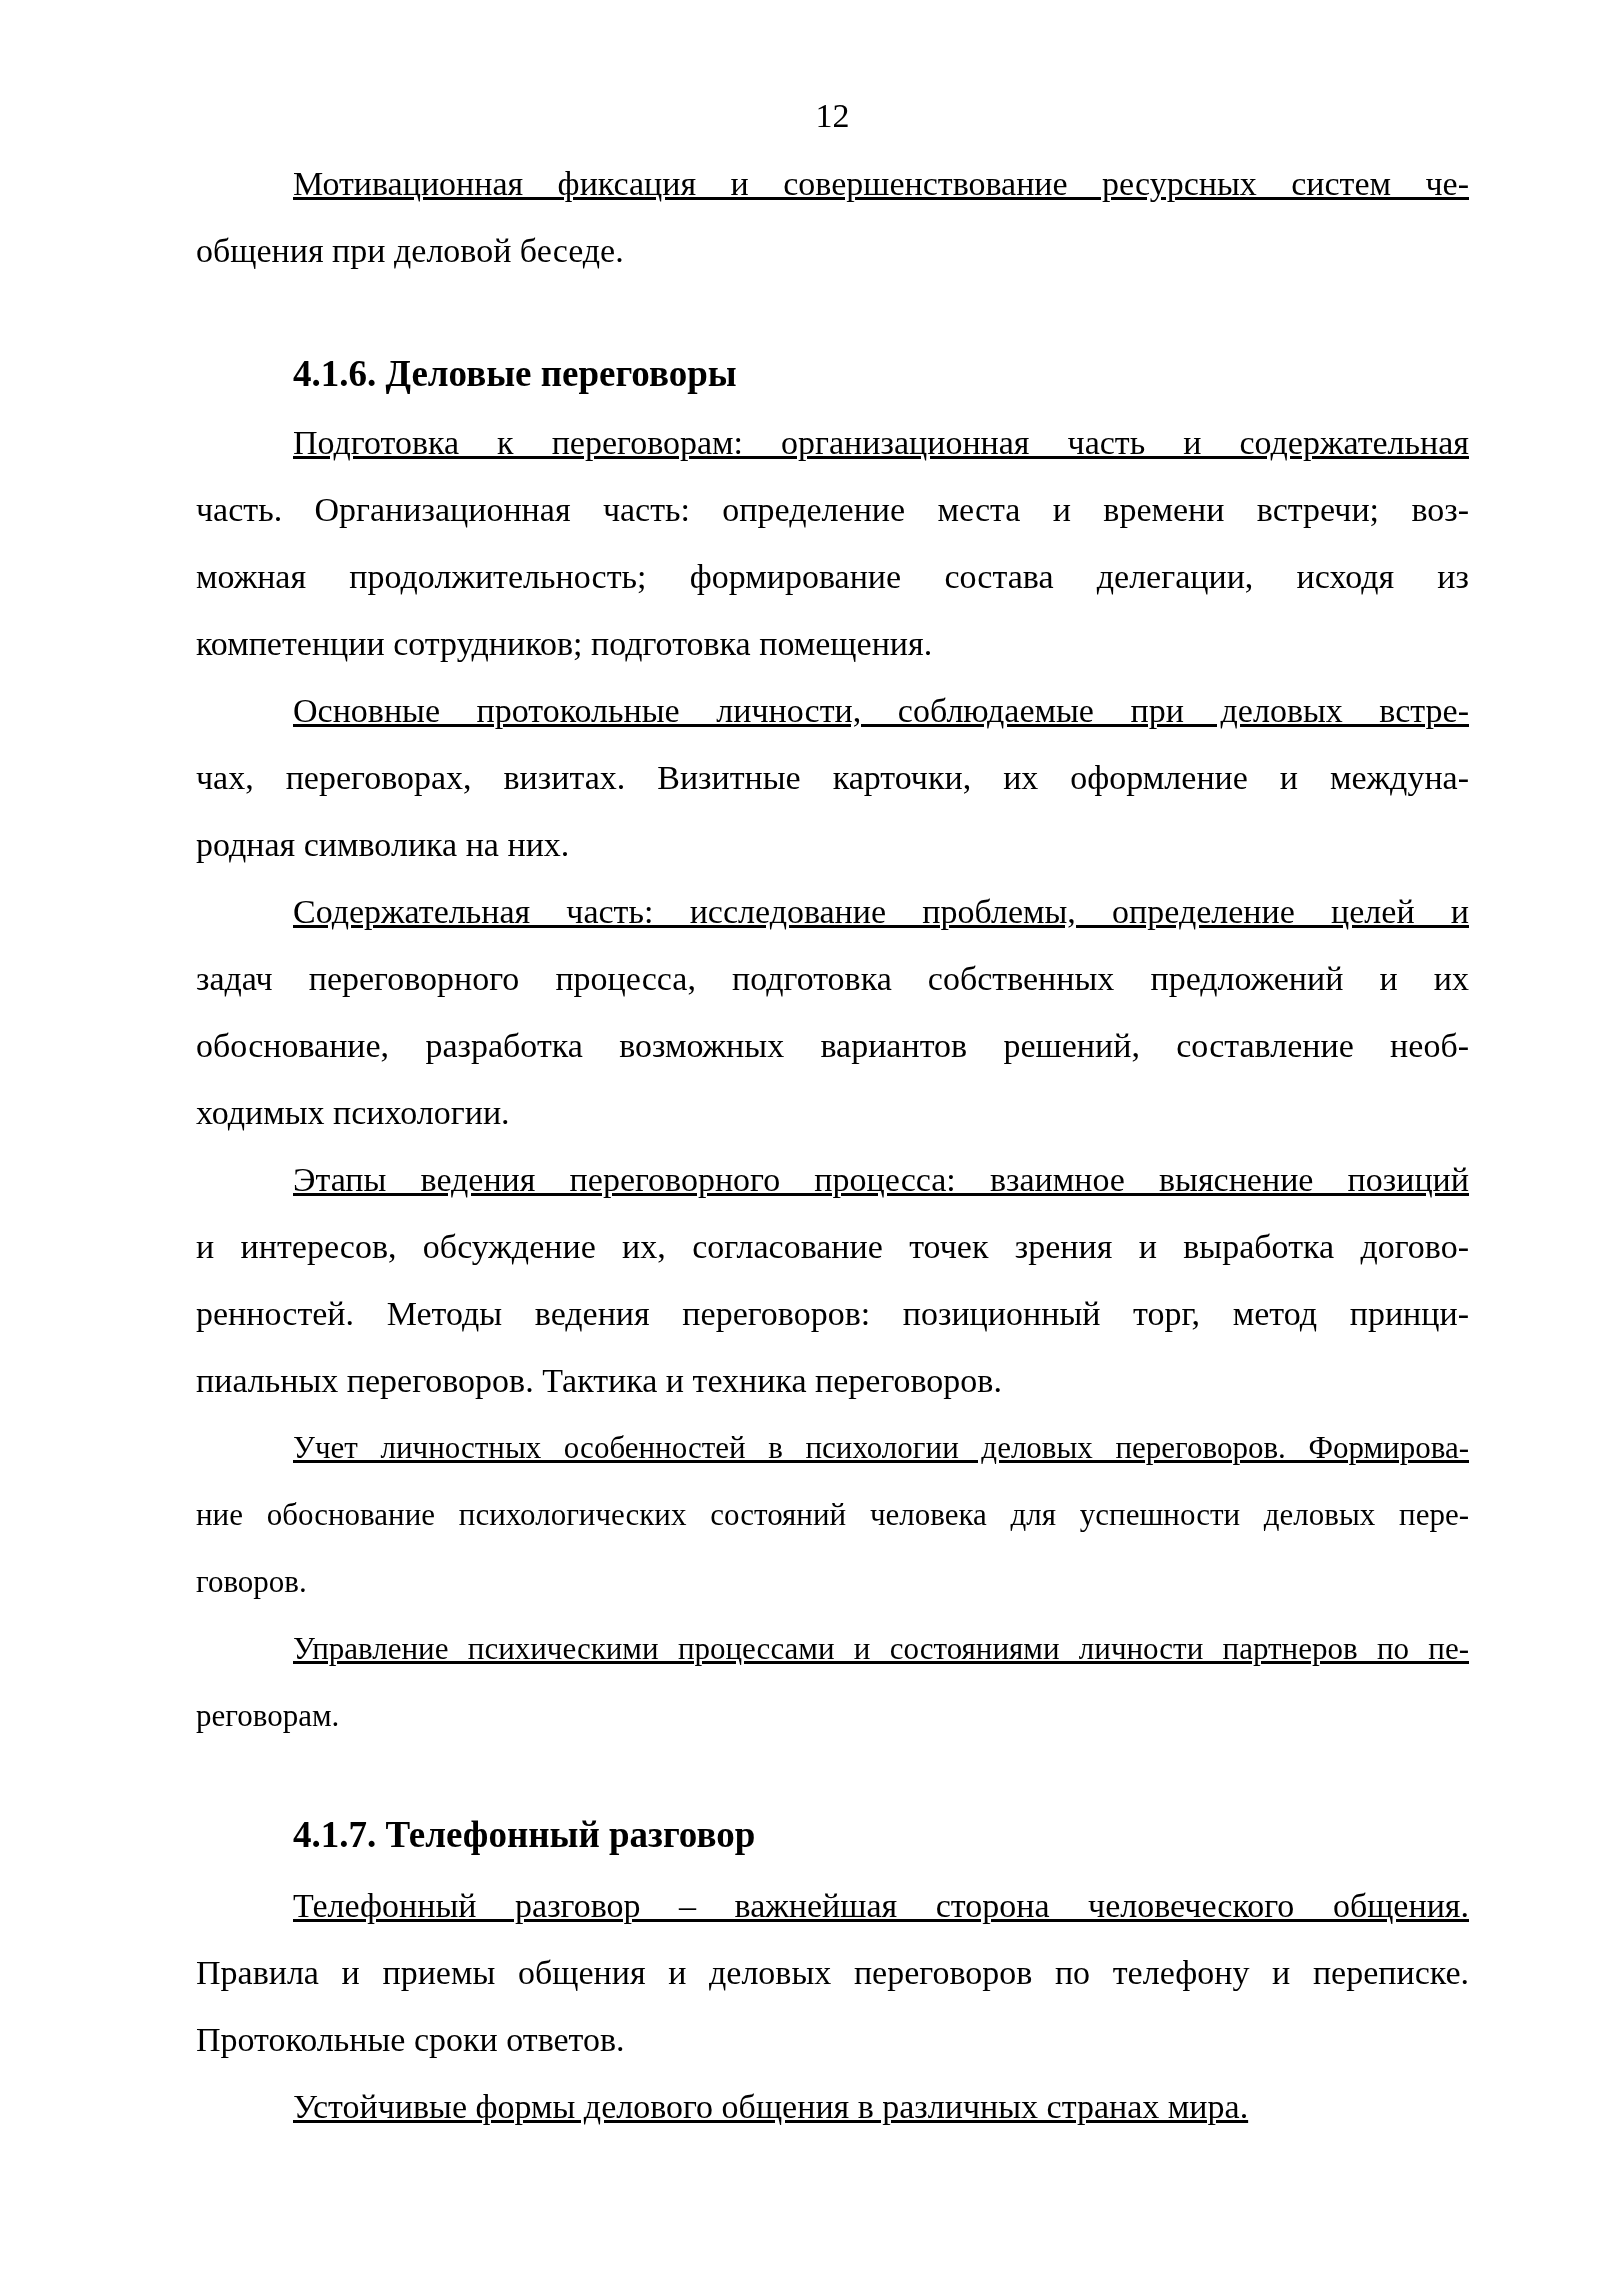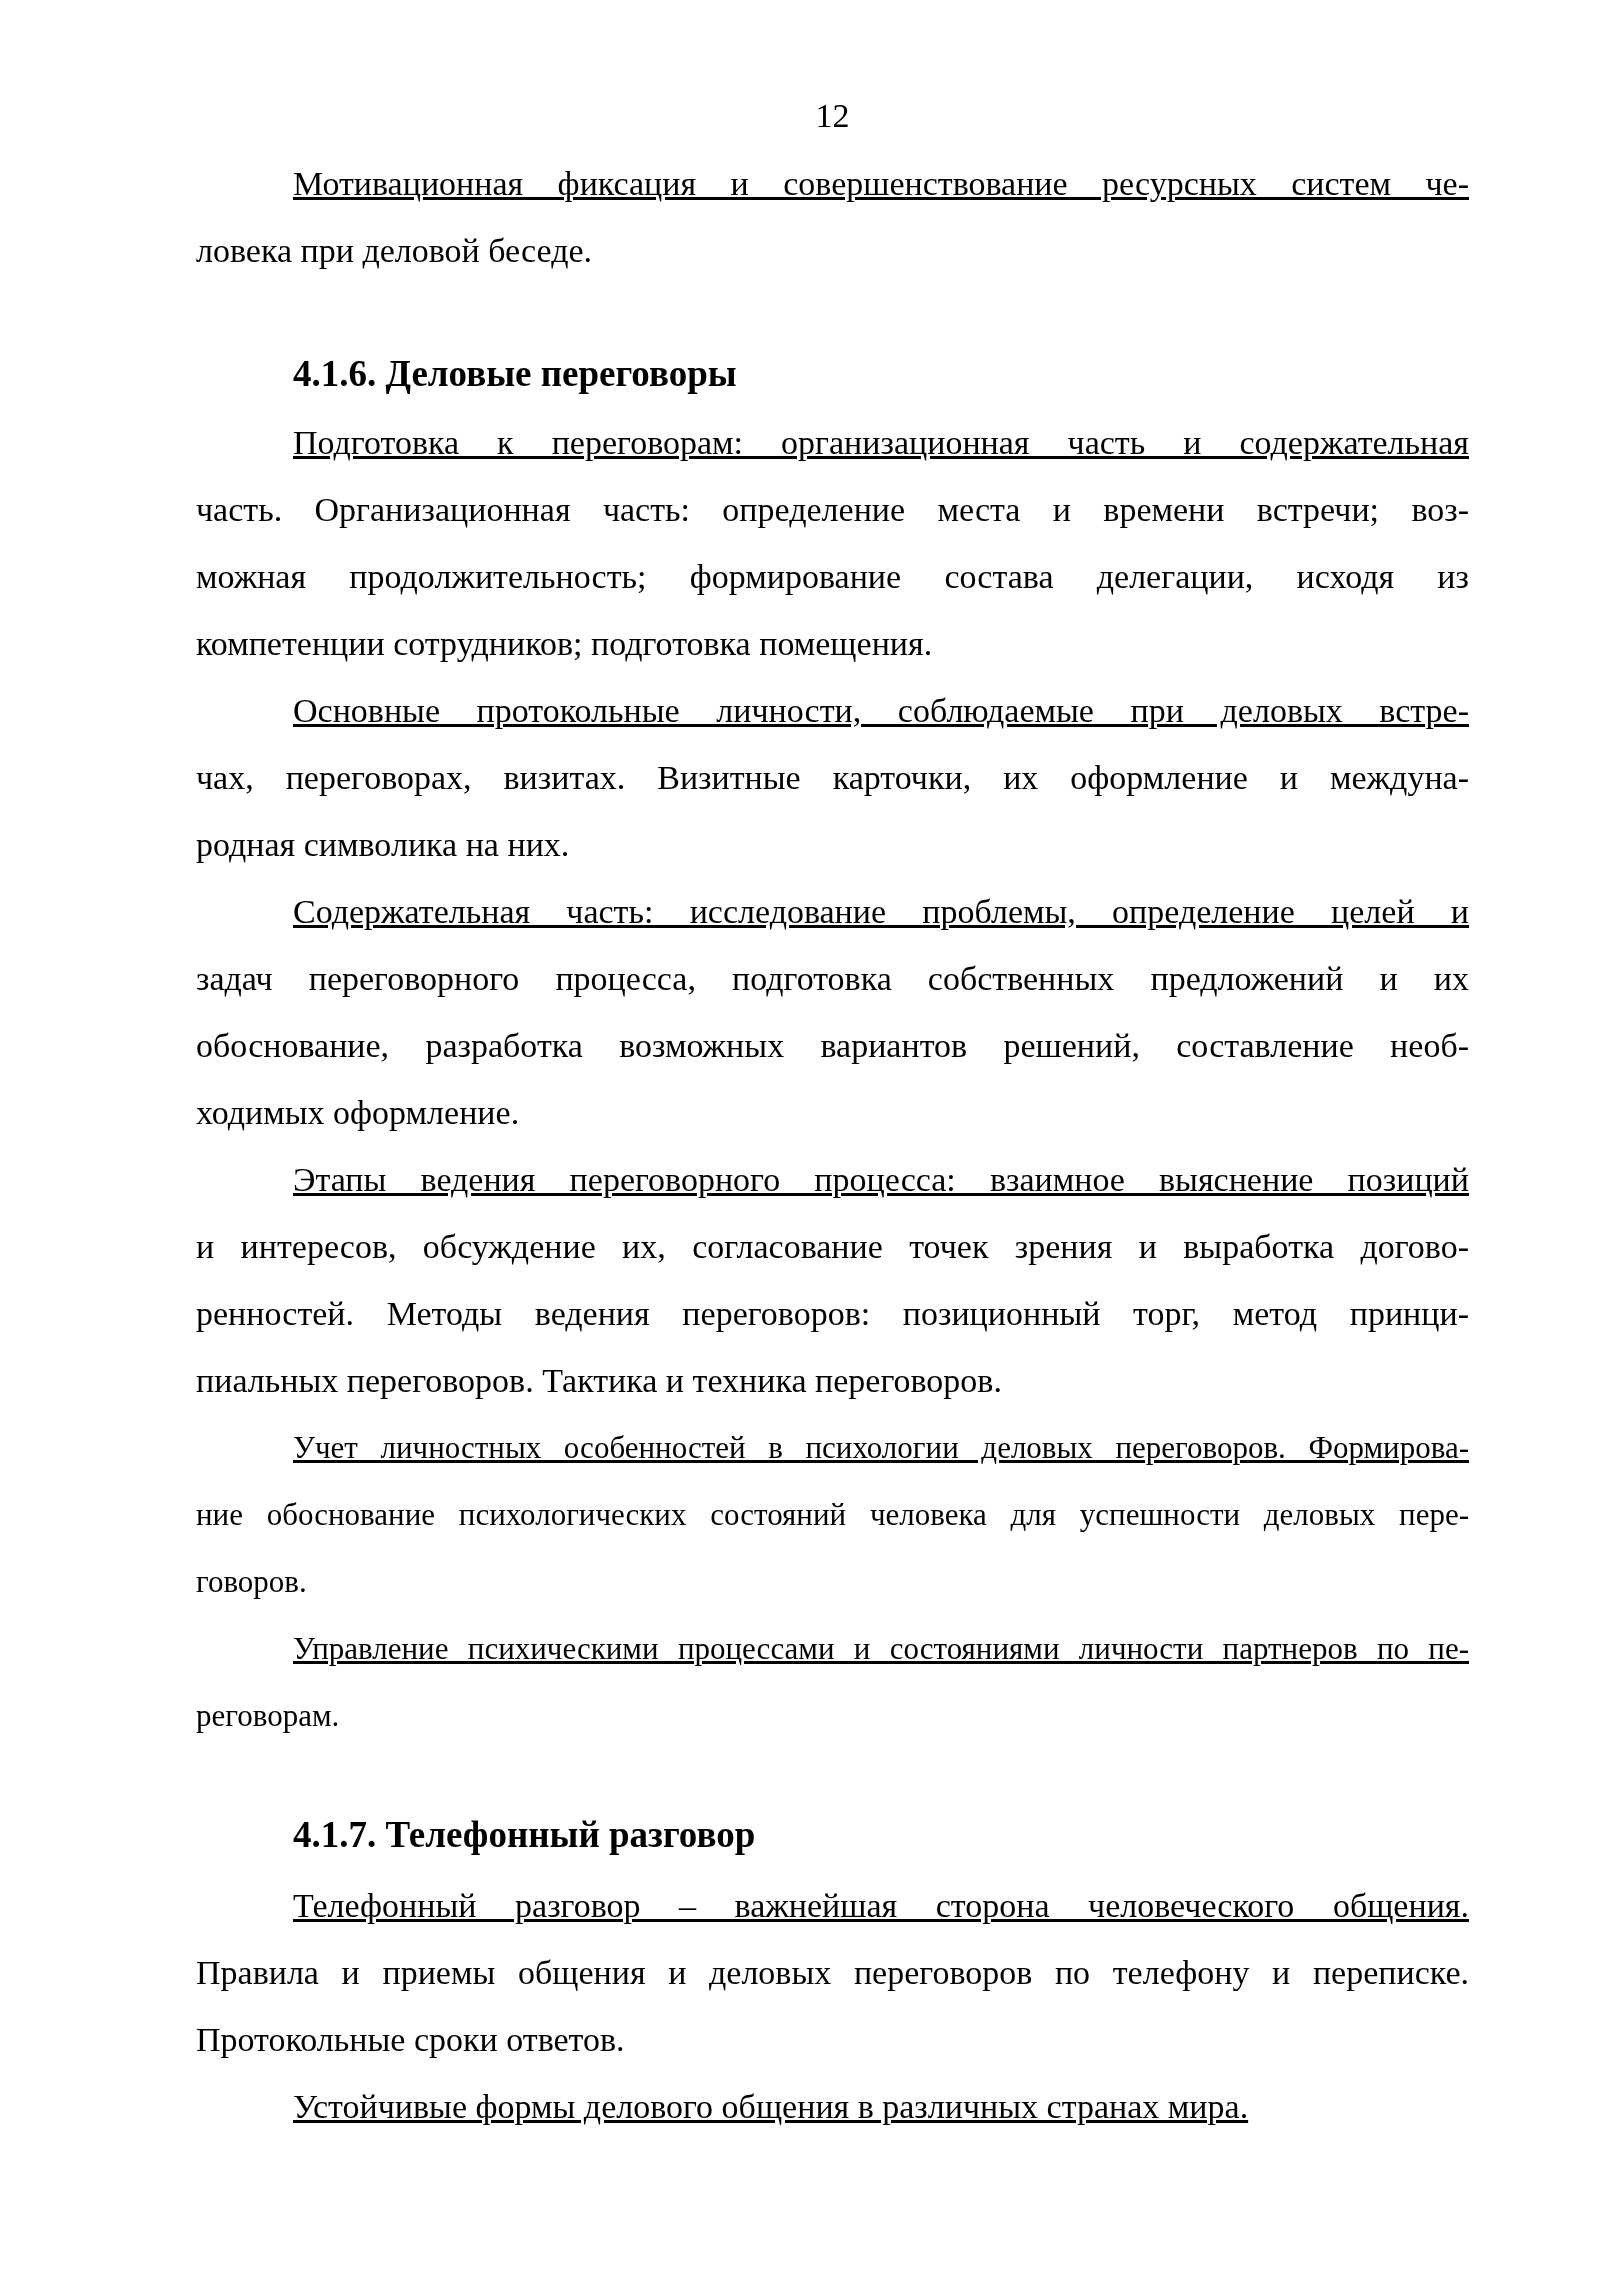--- a/index.html
+++ b/index.html
@@ -59,21 +59,21 @@
 </head>
 <body>
 
 <div class="page">
   <div class="content">
 
     <div class="page-number">12</div>
 
     <div class="para">
       <div class="line jl indent">Мотивационная фиксация и совершенствование ресурсных систем че-</div>
-      <div class="line">ловека при деловой беседе.</div>
+      <div class="line">общения при деловой беседе.</div>
     </div>
 
     <div class="heading h416">4.1.6. Деловые переговоры</div>
 
     <div class="para">
       <div class="line jl indent">Подготовка к переговорам: организационная часть и содержательная</div>
       <div class="line jl">часть. Организационная часть: определение места и времени встречи; воз-</div>
       <div class="line jl">можная продолжительность; формирование состава делегации, исходя из</div>
       <div class="line">компетенции сотрудников; подготовка помещения.</div>
     </div>
@@ -81,21 +81,21 @@
     <div class="para">
       <div class="line jl indent">Основные протокольные личности, соблюдаемые при деловых встре-</div>
       <div class="line jl">чах, переговорах, визитах. Визитные карточки, их оформление и междуна-</div>
       <div class="line">родная символика на них.</div>
     </div>
 
     <div class="para">
       <div class="line jl indent">Содержательная часть: исследование проблемы, определение целей и</div>
       <div class="line jl">задач переговорного процесса, подготовка собственных предложений и их</div>
       <div class="line jl">обоснование, разработка возможных вариантов решений, составление необ-</div>
-      <div class="line">ходимых оформление.</div>
+      <div class="line">ходимых психологии.</div>
     </div>
 
     <div class="para">
       <div class="line jl indent">Этапы ведения переговорного процесса: взаимное выяснение позиций</div>
       <div class="line jl">и интересов, обсуждение их, согласование точек зрения и выработка догово-</div>
       <div class="line jl">ренностей. Методы ведения переговоров: позиционный торг, метод принци-</div>
       <div class="line">пиальных переговоров. Тактика и техника переговоров.</div>
     </div>
 
     <div class="para condensed">

